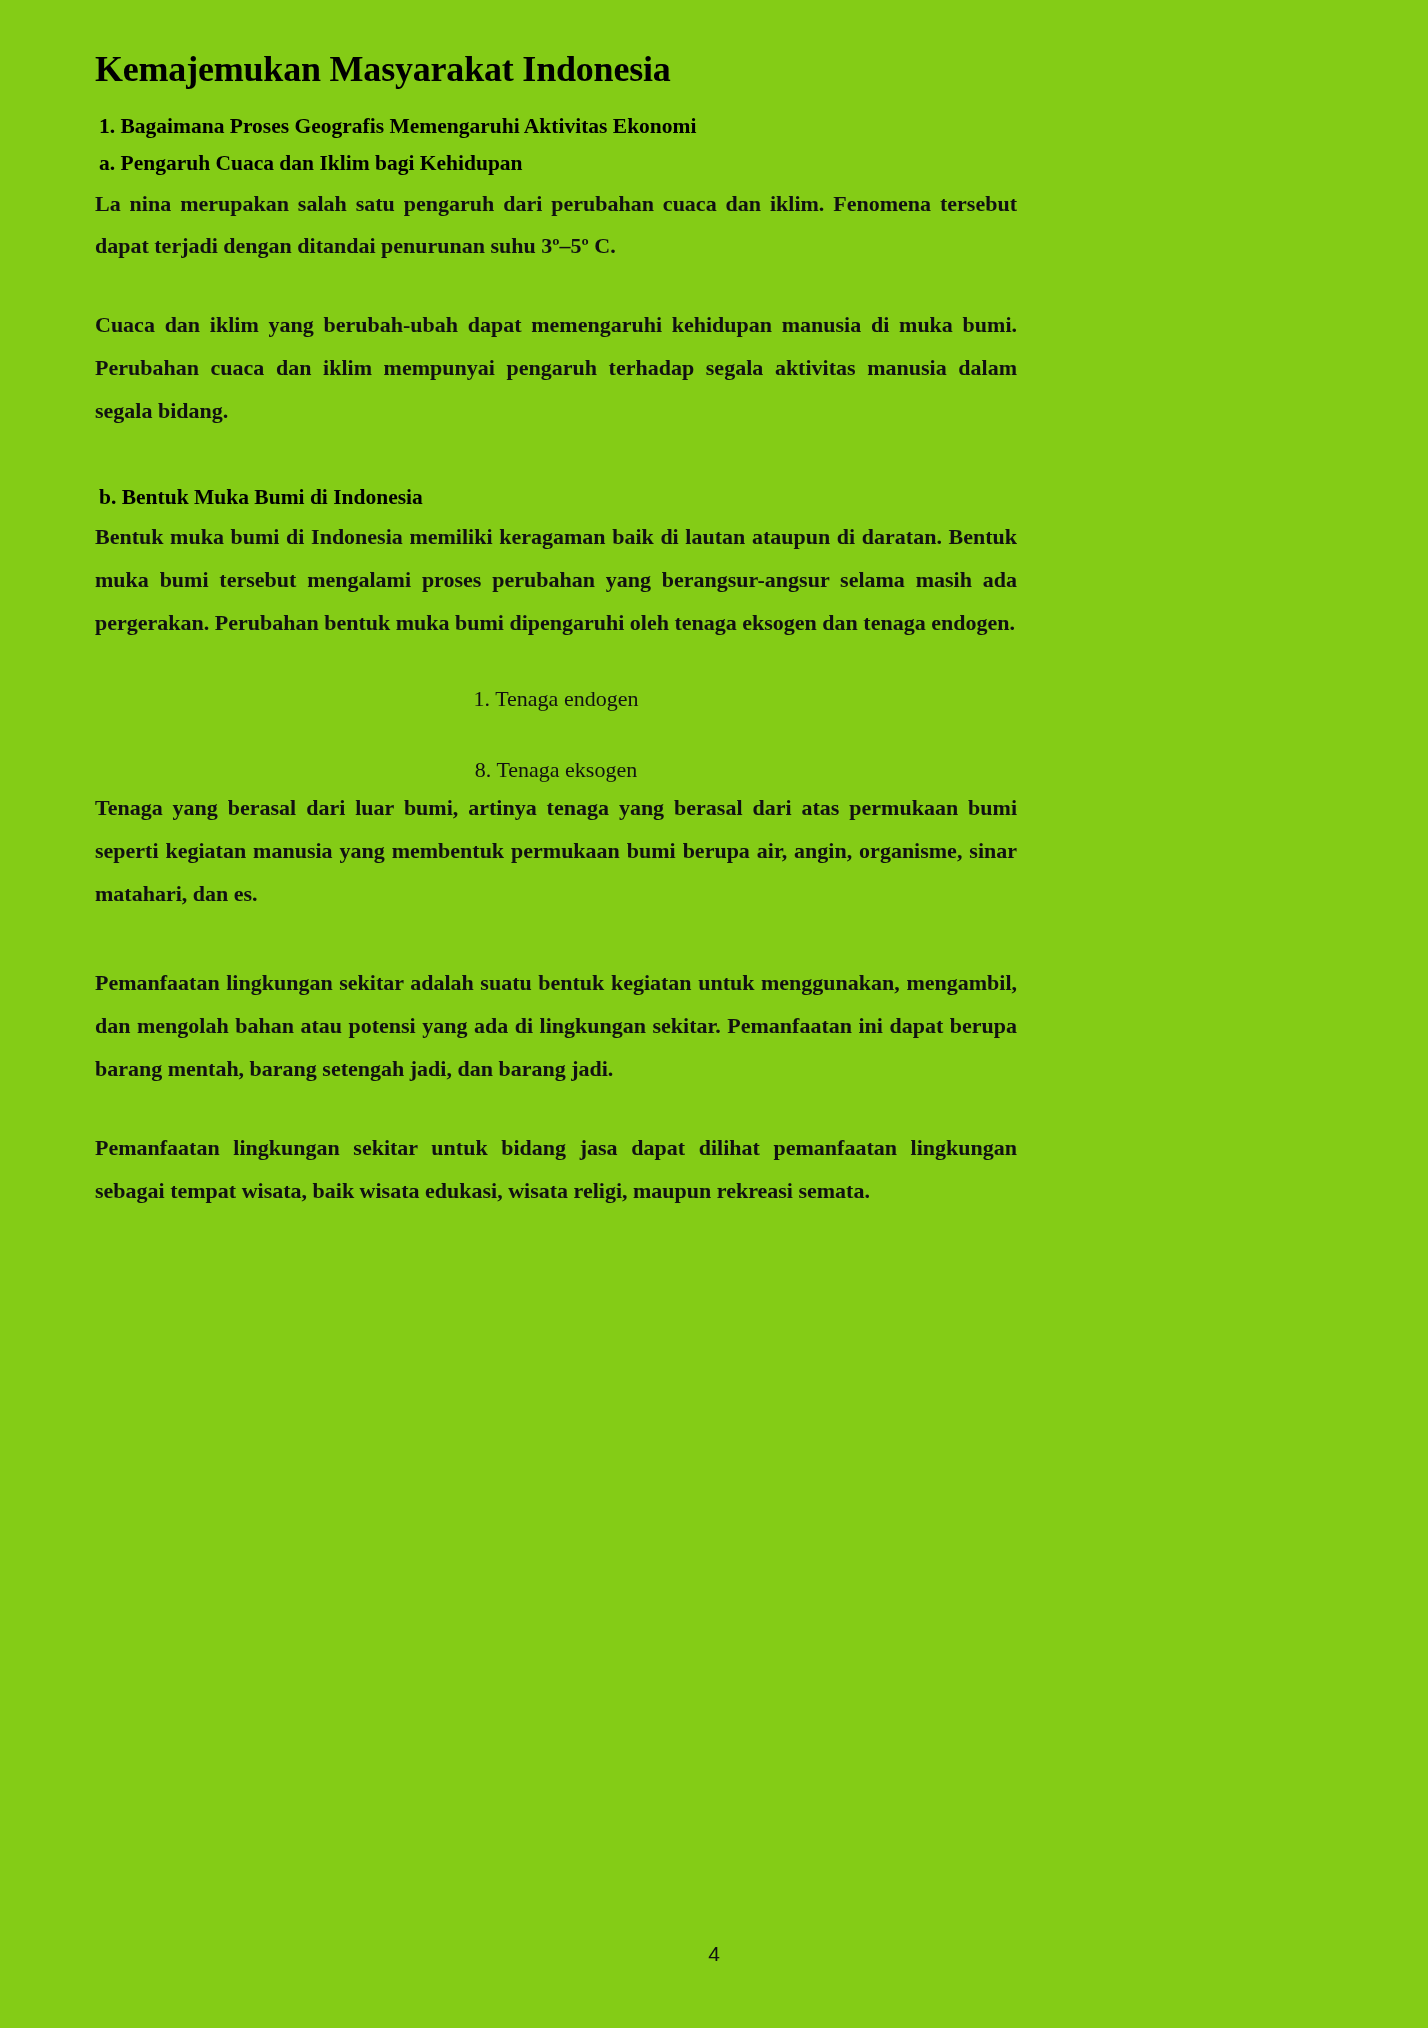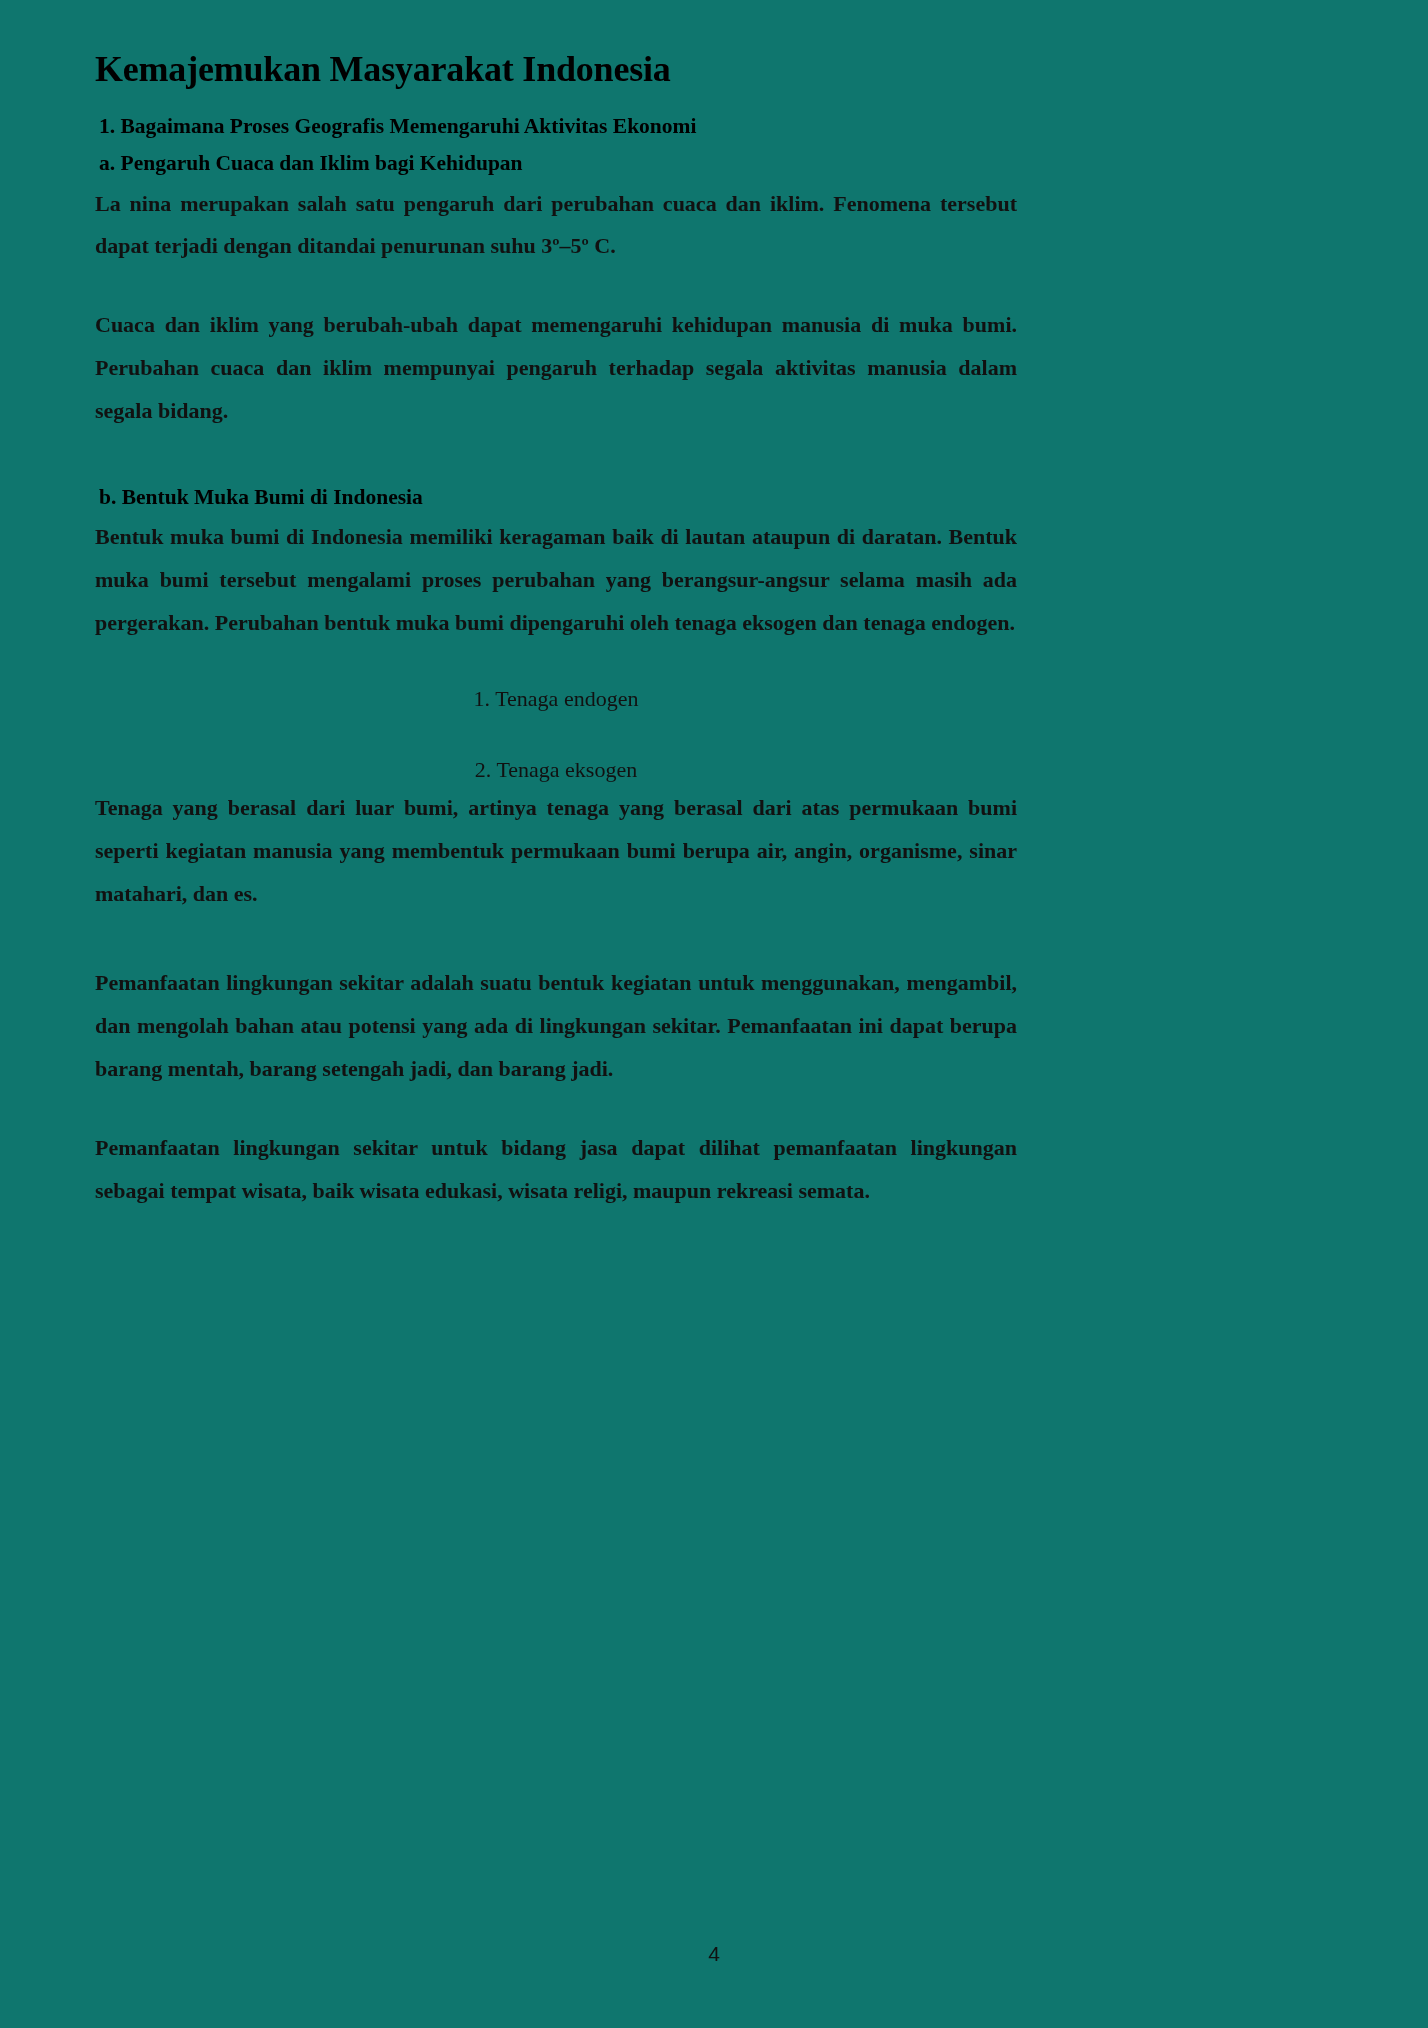--- a/index.html
+++ b/index.html
@@ -4,21 +4,21 @@
 <style>
   html, body {
     margin: 0;
     padding: 0;
     background: #ffffff;
   }
   .page {
     position: relative;
     width: 1428px;
     height: 2028px;
-    background: #0f766e;
+    background: #84cc16;
     margin: 0 auto;
     overflow: hidden;
     box-sizing: border-box;
   }
   .content {
     position: absolute;
     left: 95px;
     top: 48px;
     width: 922px;
   }
@@ -108,21 +108,21 @@
 
     <p class="body-par">Bentuk muka bumi di Indonesia memiliki keragaman baik di lautan ataupun di daratan. Bentuk muka bumi tersebut mengalami proses perubahan yang berangsur-angsur selama masih ada pergerakan. Perubahan bentuk muka bumi dipengaruhi oleh tenaga eksogen dan tenaga endogen.</p>
 
     <div class="gap-md"></div>
 
     <p class="list-label">1. Tenaga endogen</p>
 
 
     <div class="gap-md"></div>
 
-    <p class="list-label">2. Tenaga eksogen</p>
+    <p class="list-label">8. Tenaga eksogen</p>
 
     <p class="body-par">Tenaga yang berasal dari luar bumi, artinya tenaga yang berasal dari atas permukaan bumi seperti kegiatan manusia yang membentuk permukaan bumi berupa air, angin, organisme, sinar matahari, dan es.</p>
 
     <div class="gap-xl"></div>
 
 
     <p class="body-par">Pemanfaatan lingkungan sekitar adalah suatu bentuk kegiatan untuk menggunakan, mengambil, dan mengolah bahan atau potensi yang ada di lingkungan sekitar. Pemanfaatan ini dapat berupa barang mentah, barang setengah jadi, dan barang jadi.</p>
 
     <div class="gap-md"></div>
 

